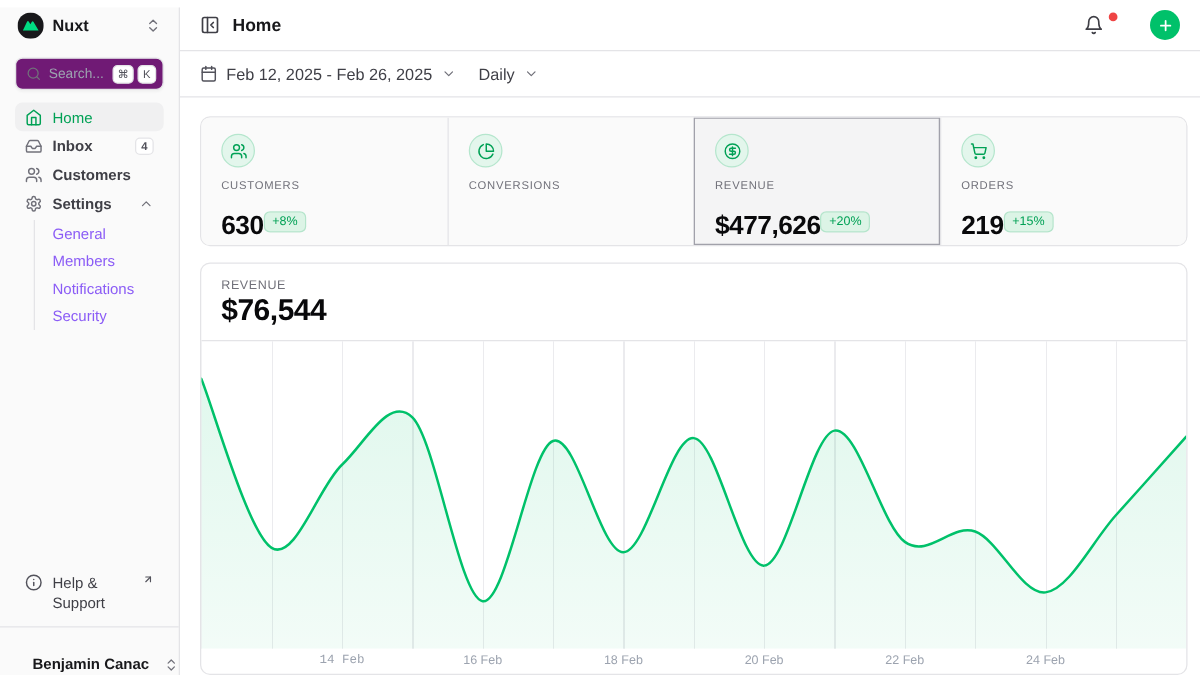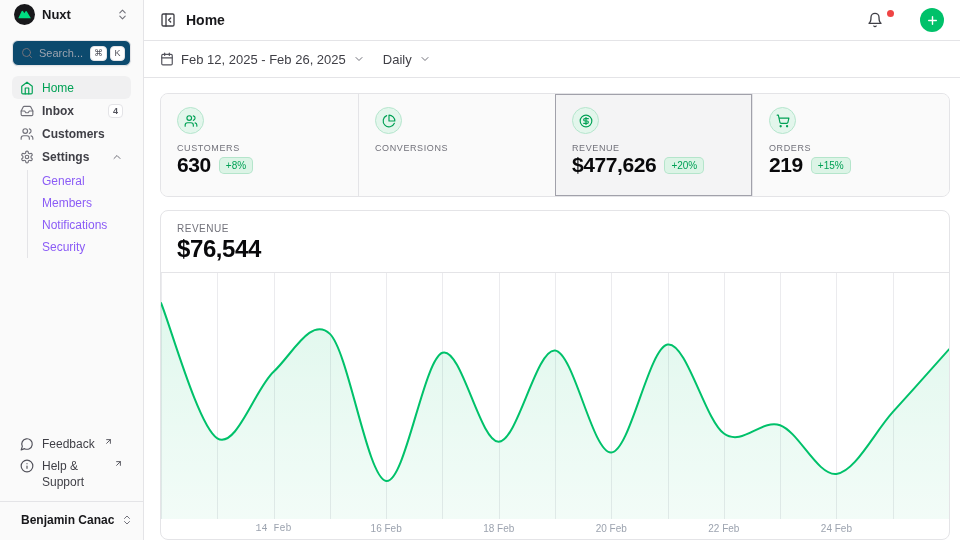--- a/index.html
+++ b/index.html
@@ -13,28 +13,28 @@
   }
 
   .ic{display:inline-flex; flex:none; align-items:center; justify-content:center;}
   .ic svg{width:100%; height:100%; display:block;}
   .ic12{width:12px;height:12px;} .ic13{width:13px;height:13px;}
   .ic14{width:14px;height:14px;}
   .ic16{width:16px;height:16px;}
   .ic8{width:9px;height:9px;}
 
   
-  .sidebar{position:absolute; left:0; top:0; bottom:0; width:144px; background:#fafafa;
+  .sidebar{position:absolute; left:0; top:6px; bottom:0; width:144px; background:#fafafa;
     border-right:1px solid var(--border); display:flex; flex-direction:column; padding:1px 12px 0;}
   .logo-row{display:flex; align-items:center; gap:7px; height:26px; padding:0 2px; cursor:pointer;}
   .logo-badge{width:21px;height:21px;}
   .logo-name{font-size:13px; font-weight:700; flex:1;}
   .logo-row .ic, .user-row .sel{color:#71717a;}
 
-  .search-box{margin-top:13px; height:26px; background:#0c4a6e; border:1px solid var(--border);
+  .search-box{margin-top:13px; height:26px; background:#701a75; border:1px solid var(--border);
     border-radius:6px; box-shadow:0 1px 2px rgba(0,0,0,.04); display:flex; align-items:center;
     gap:6px; padding:0 5px 0 8px;}
   .search-box .ph{font-size:11px; color:#9ca3af; flex:1;}
   .search-box .ic{color:#71717a;}
   .kbd{font-size:9px; color:#52525b; background:#fff; border:1px solid var(--border);
     border-radius:4px; min-width:15px; height:15px; display:inline-flex; align-items:center;
     justify-content:center; padding:0 3px;}
   .kbds{display:flex; gap:3px;}
 
   .nav{margin-top:10px;}
@@ -48,21 +48,21 @@
     border-radius:4px; min-width:15px; height:14px; display:inline-flex; align-items:center; justify-content:center;}
   .sub-list{margin:2px 0 0 15px; border-left:1px solid var(--border); padding-left:14px;}
   .sub-item{height:22px; display:flex; align-items:center; font-size:12px; color:#8b5cf6; cursor:pointer;}
 
   .side-spacer{flex:1;}
   .foot-link{display:flex; align-items:flex-start; gap:8px; padding:3px 8px; font-size:12px;
     color:#3f3f46; cursor:pointer; line-height:16px;}
   .foot-link .ic{color:#52525b; margin-top:1px;}
   .ext{color:#71717a; margin:-1px 0 0 1px;}
   .side-divider{border-top:1px solid var(--border); margin:8px -12px 0;}
-  .user-row{display:flex; align-items:center; gap:7px; height:36px; padding:0 2px; cursor:pointer; margin-bottom:2px;}
+  .user-row{display:flex; align-items:flex-end; gap:12px; height:36px; padding:0 2px; cursor:pointer; margin-bottom:2px;}
   .avatar{width:19px; height:19px; border-radius:50%;
     background:radial-gradient(circle at 38% 32%, #7a7f87 0 22%, #3c4047 55%, #17181b 95%);}
   .user-name{font-size:12px; font-weight:600; flex:1; white-space:nowrap;}
 
   
   .main{margin-left:144px; height:100%; display:flex; flex-direction:column;}
   .topbar{height:41px; border-bottom:1px solid var(--border); display:flex; align-items:center;
     padding:0 16px; gap:10px;}
   .collapse-btn{color:#3f3f46; cursor:pointer;}
   .page-title{font-size:14px; font-weight:700; flex:1;}
@@ -84,21 +84,21 @@
   
   .stats{width:790px; height:104px; display:grid; grid-template-columns:repeat(4,1fr);
     border:1px solid var(--border); border-radius:8px; overflow:hidden; background:#fafafa;}
   .stat{padding:13px 16px 0; background:#fafafa; cursor:pointer; position:relative;}
   .stat + .stat{border-left:1px solid var(--border);}
   .stat.selected{background:#f4f4f5; outline:1px solid #a1a1aa; outline-offset:-1px;}
   .stat-icon{width:27px; height:27px; border-radius:50%; background:var(--accent-soft);
     border:1px solid var(--accent-ring); display:flex; align-items:center; justify-content:center;
     color:var(--accent-text);}
   .stat-label{margin-top:9px; font-size:9px; letter-spacing:.6px; color:var(--muted); font-weight:500;}
-  .stat-value-row{margin-top:0; display:flex; align-items:center; gap:8px;}
+  .stat-value-row{margin-top:16px; display:flex; align-items:flex-start; }
   .stat-value{font-size:21px; font-weight:700; color:#09090b; letter-spacing:-.4px;}
   .delta-badge{font-size:10px; font-weight:500; color:var(--accent-text); background:var(--badge-bg);
     border:1px solid rgba(0,161,85,.18); border-radius:5px; padding:2px 6px;}
 
   
   .chart-card{width:790px; margin-top:13px; border:1px solid var(--border); border-radius:8px;
     background:#fff; overflow:hidden;}
   .chart-header{padding:12px 16px 9px; border-bottom:1px solid var(--border);}
   .chart-label{font-size:10px; letter-spacing:.5px; color:var(--muted); font-weight:500;}
   .chart-value{font-size:24px; font-weight:700; letter-spacing:-.4px; margin-top:1px; color:#09090b;}
@@ -197,34 +197,20 @@
       <div class="sub-item">Notifications</div>
       <div class="sub-item">Security</div>
     </div>
   </nav>
 
   <div class="side-spacer"></div>
 
   <div class="foot-link">
     <span class="ic ic14">
         <svg viewBox="0 0 24 24" fill="none" stroke="currentColor" stroke-width="2" stroke-linecap="round" stroke-linejoin="round">
-          <path d="M7.9 20A9 9 0 1 0 4 16.1L2 22Z"></path>
-        </svg>
-      </span>
-    <span>Feedback</span>
-    <span class="ic ic8 ext">
-        <svg viewBox="0 0 24 24" fill="none" stroke="currentColor" stroke-width="2.5" stroke-linecap="round" stroke-linejoin="round">
-          <path d="M7 7h10v10"></path>
-          <path d="M7 17 17 7"></path>
-        </svg>
-      </span>
-  </div>
-  <div class="foot-link">
-    <span class="ic ic14">
-        <svg viewBox="0 0 24 24" fill="none" stroke="currentColor" stroke-width="2" stroke-linecap="round" stroke-linejoin="round">
           <circle cx="12" cy="12" r="10"></circle>
           <path d="M12 16v-4"></path>
           <path d="M12 8h.01"></path>
         </svg>
       </span>
     <span>Help &amp; Support</span>
     <span class="ic ic8 ext">
         <svg viewBox="0 0 24 24" fill="none" stroke="currentColor" stroke-width="2.5" stroke-linecap="round" stroke-linejoin="round">
           <path d="M7 7h10v10"></path>
           <path d="M7 17 17 7"></path>

